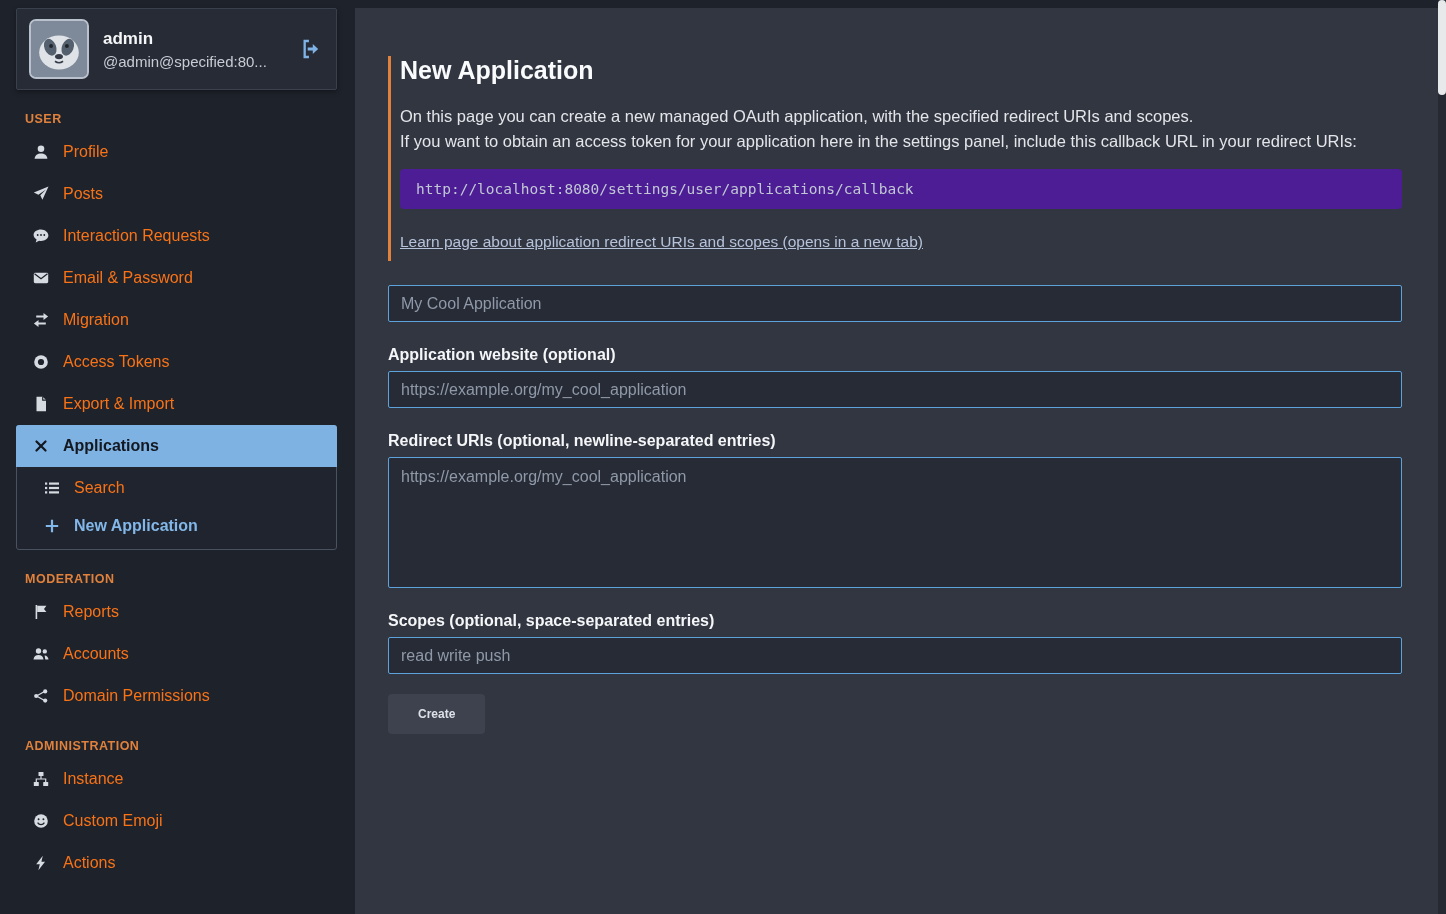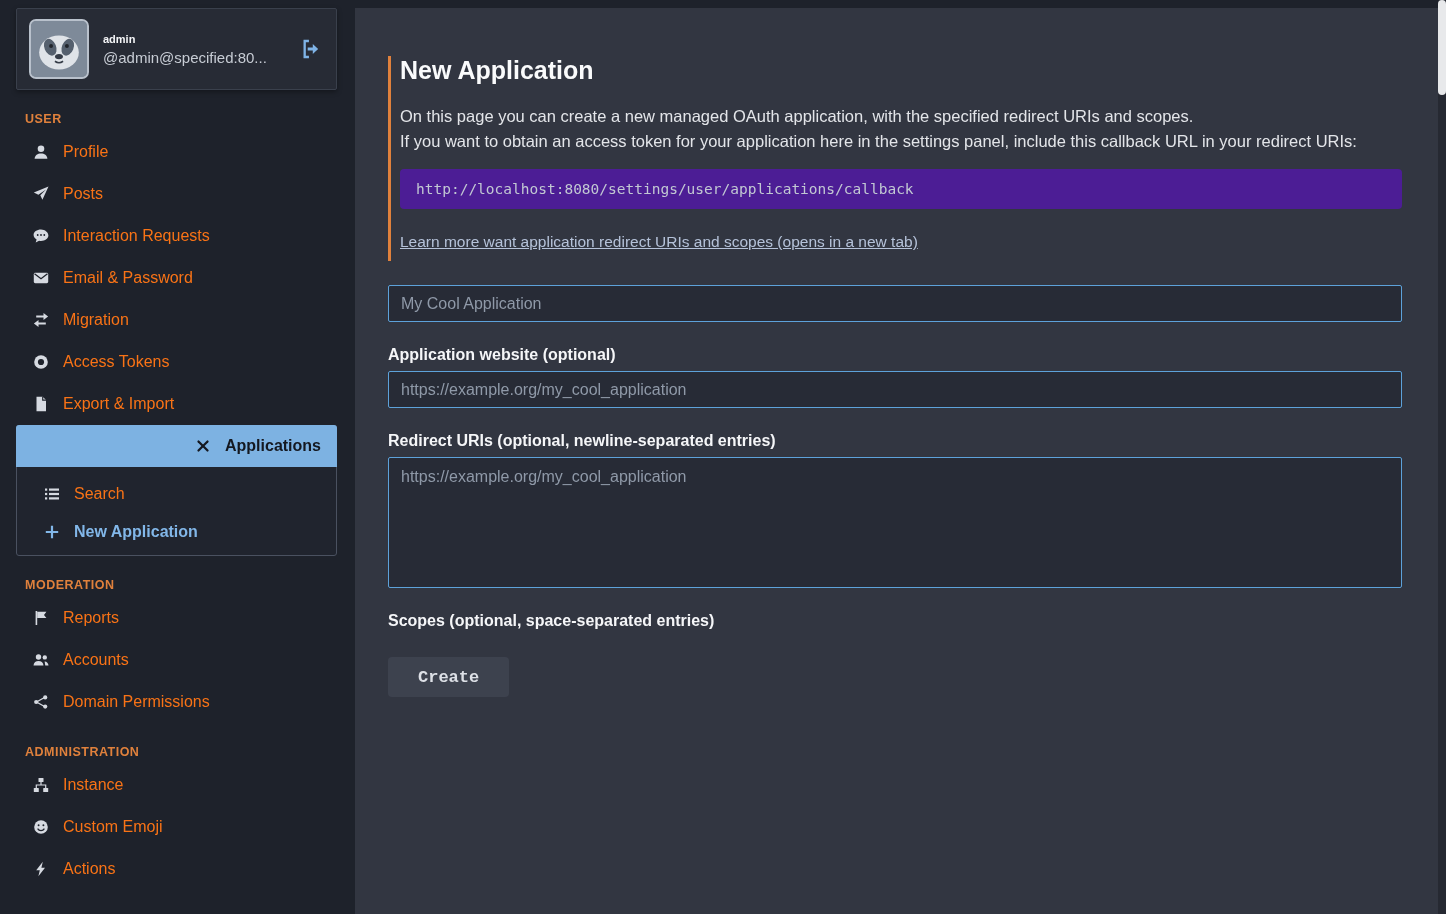--- a/index.html
+++ b/index.html
@@ -7,34 +7,34 @@
   body { background:#1e222b; font-family:"Liberation Sans",sans-serif; color:#e6e8ec; }
   .app { display:flex; width:1446px; height:914px; position:relative; }
 
   
   .sidebar { flex:0 0 355px; width:355px; padding:8px 18px 0 16px; overflow:hidden; }
   .user-card { display:flex; align-items:center; gap:14px; background:#272b35; border:1px solid #3a404c;
                border-radius:2px; padding:10px 12px; box-shadow:0 2px 5px rgba(0,0,0,.35); }
   .avatar { width:60px; height:60px; flex:0 0 60px; border-radius:7px; overflow:hidden; border:2px solid #b9c1cc; background:#7e8a99; }
   .avatar svg { display:block; width:100%; height:100%; }
   .user-info { flex:1; min-width:0; }
-  .user-name { font-size:11px; font-weight:bold; color:#f5f6f8; margin-bottom:4px; }
+  .user-name { font-size:17px; font-weight:bold; color:#f5f6f8; margin-bottom:4px; }
   .user-handle { font-size:15px; color:#c7ccd4; white-space:nowrap; overflow:hidden; text-overflow:ellipsis; }
   .logout { flex:0 0 26px; color:#7fb3e6; display:flex; align-items:center; justify-content:center; cursor:pointer; }
 
   .section-title { margin:22px 0 5px 9px; font-size:12.5px; font-weight:bold; letter-spacing:.04em; color:#e0813c; }
   .menu-item { display:flex; align-items:center; gap:13px; padding:12px 16px; font-size:16px; color:#f97316;
                cursor:pointer; border-radius:3px; }
   .menu-item .icon { width:18px; height:16px; display:flex; align-items:center; justify-content:center; color:#d6dae1; }
-  .menu-item.active { background:#7db2e2; color:#141820; font-weight:bold; border-radius:3px 3px 0 0;justify-content:flex-end; }
+  .menu-item.active { background:#7db2e2; color:#141820; font-weight:bold; border-radius:3px 3px 0 0; }
   .menu-item.active .icon { color:#141820; }
 
   .app-group { border:1px solid #4a5160; border-radius:3px; background:#20242e; }
   .app-group .menu-item.active { margin:-1px -1px 0 -1px; }
-  .submenu { padding:8px 0 4px 0; }
+  .submenu { padding:2px 0 4px 0; }
   .submenu .menu-item { padding:10px 16px 10px 26px; border-radius:0; }
   .submenu .menu-item.sub-active { color:#82b7e9; font-weight:bold; background:none; }
   .submenu .menu-item.sub-active .icon { color:#82b7e9; }
 
   
   .main { flex:1; margin:8px 8px 0 0; background:#323641; padding:48px 36px 0 33px; overflow:hidden; }
   .header-block { border-left:3px solid #e0813c; padding-left:9px; }
   .page-title { font-size:25px; font-weight:bold; color:#fafbfc; margin-bottom:19px; }
   .header-block p { font-size:16.5px; line-height:24.5px; color:#e3e5e9; }
   .inline-code { font-family:"DejaVu Sans Mono",monospace; font-size:14.5px; color:#d2d7df; }
@@ -45,21 +45,21 @@
 
   .form { margin-top:22px; }
   .field { margin-top:24px; }
   .field label { display:block; font-weight:bold; font-size:16px; color:#f5f6f8; margin-bottom:7px; }
   .field input, .field textarea { width:1014px; background:#272b36; border:1px solid #5da2da; border-radius:2px;
        padding:8px 12px; font-size:16px; color:#e6e8ec; font-family:"Liberation Sans",sans-serif; display:block; }
   .field input { height:37px; }
   .field textarea { height:131px; resize:none; line-height:22px; }
   .field input::placeholder, .field textarea::placeholder { color:#8f99a8; opacity:1; }
   .create-btn { margin-top:20px; background:#3d424e; border:none; border-radius:4px; padding:0 30px; height:40px;
-       font-size:17px; font-weight:bold; color:#dde0e6; font-family:Liberation Mono, monospace; cursor:pointer; }
+       font-size:12px; font-weight:bold; color:#dde0e6; font-family:Liberation Sans, sans-serif; cursor:pointer; }
 
   
   .scrollbar { position:absolute; right:0; top:0; width:8px; height:914px; background:#262932; }
   .scrollbar .thumb { position:absolute; top:0; right:0; width:8px; height:95px; background:#e8e9eb; border-radius:4px; }
 
   svg { flex-shrink:0; }
 </style>
 </head>
 <body>
 
@@ -282,21 +282,21 @@
   <main class="main">
 
     <section class="header-block">
       <h1 class="page-title">New Application</h1>
       <p>On this page you can create a new managed OAuth application, with the specified redirect URIs and scopes.</p>
       <p>If you want to obtain an access token for your application here in the settings panel, include this callback URL in your redirect URIs:</p>
       <div class="code-block">
         <span>http://localhost:8080/settings/user/applications/callback</span>
       </div>
       <div class="learn-more-row">
-        <a class="learn-more" href="#">Learn more want application redirect URIs and scopes (opens in a new tab)</a>
+        <a class="learn-more" href="#">Learn page about application redirect URIs and scopes (opens in a new tab)</a>
       </div>
     </section>
 
     <form class="form">
 
       <div class="field">
         <input type="text" placeholder="My Cool Application" style="">
       </div>
 
       <div class="field">
@@ -304,20 +304,21 @@
         <input type="text" placeholder="https://example.org/my_cool_application" style="">
       </div>
 
       <div class="field">
         <label>Redirect URIs (optional, newline-separated entries)</label>
         <textarea placeholder="https://example.org/my_cool_application" style=""></textarea>
       </div>
 
       <div class="field">
         <label>Scopes (optional, space-separated entries)</label>
+        <input type="text" placeholder="read write push" style="">
       </div>
 
       <button type="button" class="create-btn">Create</button>
     </form>
   </main>
 
   <div class="scrollbar">
     <div class="thumb"></div>
   </div>
 </div>

